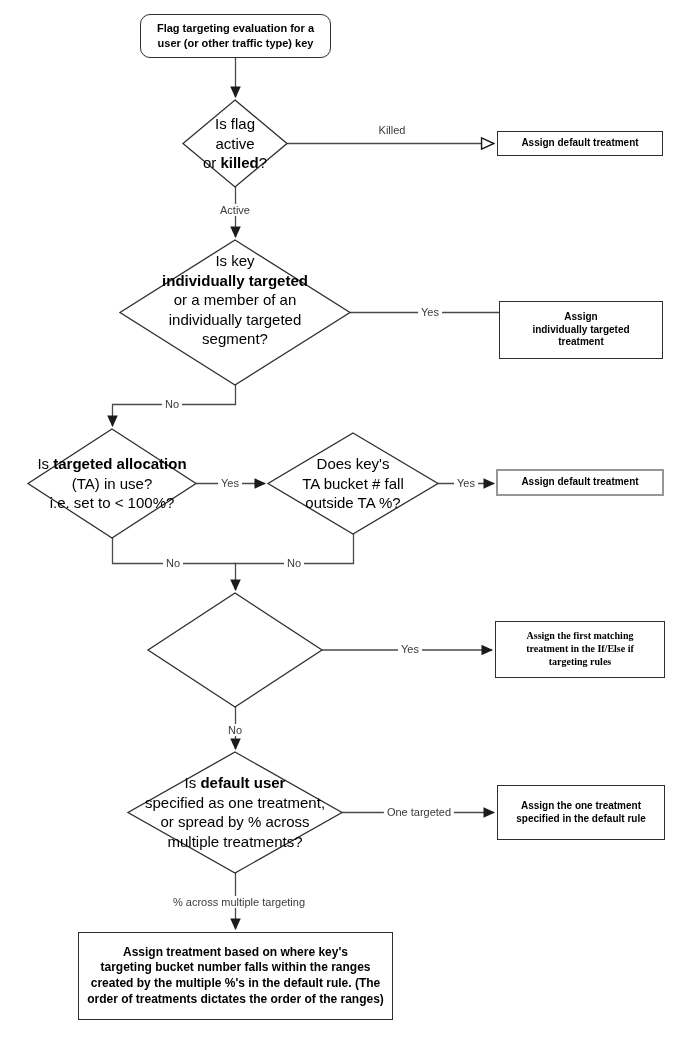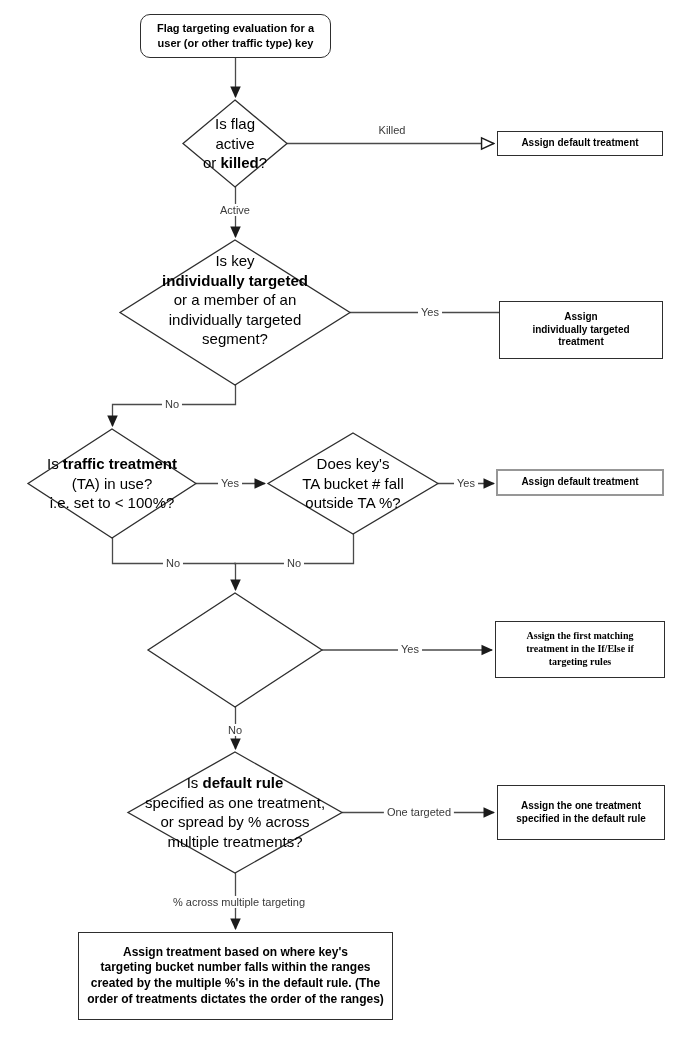--- a/index.html
+++ b/index.html
@@ -79,26 +79,26 @@
   <div class="node-box" style="left:495px;top:621px;width:170px;height:57px;font-family:Liberation Serif, serif;">Assign the first matching<br>treatment in the If/Else if<br>targeting rules</div>
 
   <div class="node-box" style="left:497px;top:785px;width:168px;height:55px;">Assign the one treatment<br>specified in the default rule</div>
 
   <div class="node-box final" style="left:78px;top:932px;width:315px;height:88px;">Assign treatment based on where key's<br>targeting bucket number falls within the ranges<br>created by the multiple %'s in the default rule. (The<br>order of treatments dictates the order of the ranges)</div>
 
   <div class="diamond-label" style="left:235px;top:143px;">Is flag<br>active<br>or <b>killed</b>?</div>
 
   <div class="diamond-label" style="left:235px;top:300px;">Is key<br><b>individually targeted</b><br>or a member of an<br>individually targeted<br>segment?</div>
 
-  <div class="diamond-label" style="left:112px;top:483px;">Is <b>traffic treatment</b><br>(TA) in use?<br>i.e. set to &lt; 100%?</div>
+  <div class="diamond-label" style="left:112px;top:483px;">Is <b>targeted allocation</b><br>(TA) in use?<br>i.e. set to &lt; 100%?</div>
 
   <div class="diamond-label" style="left:353px;top:483px;">Does key's<br>TA bucket # fall<br>outside TA %?</div>
 
 
-  <div class="diamond-label" style="left:235px;top:812px;">Is <b>default rule</b><br>specified as one treatment,<br>or spread by % across<br>multiple treatments?</div>
+  <div class="diamond-label" style="left:235px;top:812px;">Is <b>default user</b><br>specified as one treatment,<br>or spread by % across<br>multiple treatments?</div>
 
   <div class="edge-label floating" style="left:392px;top:130px;">Killed</div>
 
   <div class="edge-label" style="left:235px;top:210px;">Active</div>
 
   <div class="edge-label" style="left:430px;top:312px;">Yes</div>
 
   <div class="edge-label" style="left:172px;top:404px;">No</div>
 
   <div class="edge-label" style="left:230px;top:483px;">Yes</div>

